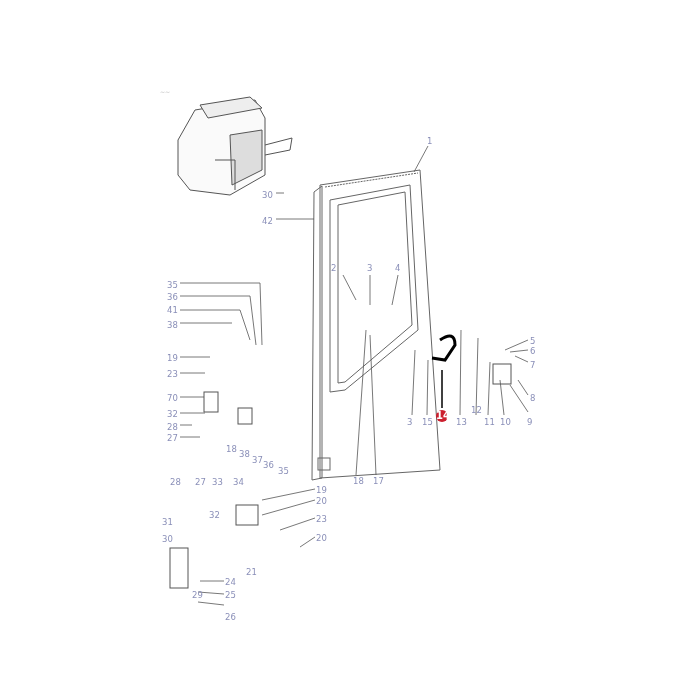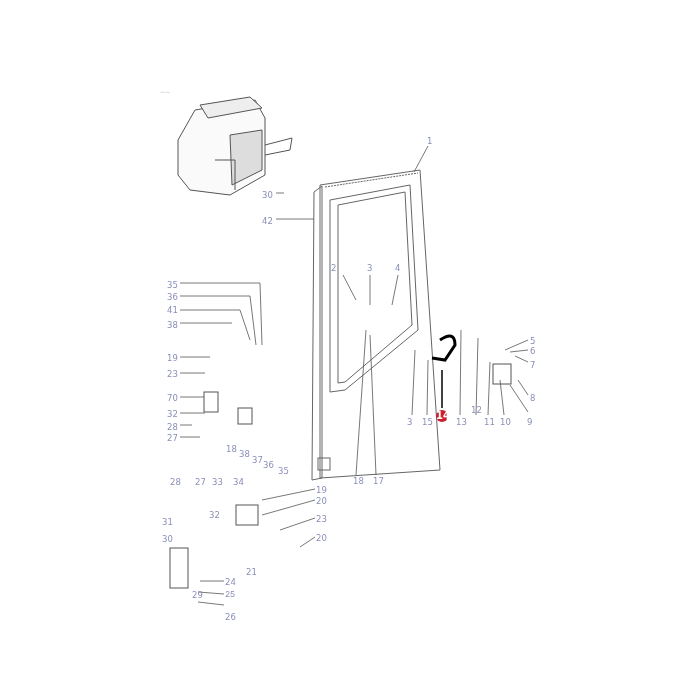--- a/index.html
+++ b/index.html
@@ -129,17 +129,17 @@
       <div class="lbl" style="left: 316px; top: 485px;">19</div>
       <div class="lbl" style="left: 316px; top: 496px;">20</div>
       <div class="lbl" style="left: 209px; top: 510px;">32</div>
       <div class="lbl" style="left: 162px; top: 517px;">31</div>
       <div class="lbl" style="left: 316px; top: 514px;">23</div>
       <div class="lbl" style="left: 162px; top: 534px;">30</div>
       <div class="lbl" style="left: 316px; top: 533px;">20</div>
       <div class="lbl" style="left: 246px; top: 567px;">21</div>
       <div class="lbl" style="left: 225px; top: 577px;">24</div>
       <div class="lbl" style="left: 168px; top: 590px; margin-left: 24px;">29</div>
-      <div class="lbl" style="left: 225px; top: 590px; font-family: Liberation Mono, monospace;">25</div>
+      <div class="lbl" style="left: 225px; top: 590px;">25</div>
       <div class="lbl" style="left: 225px; top: 612px;">26</div>
       <div class="hl" style="left: 436px; top: 410px; background: rgb(204, 31, 46);">14</div>
     </div>
 </div>
 
 </body></html>

